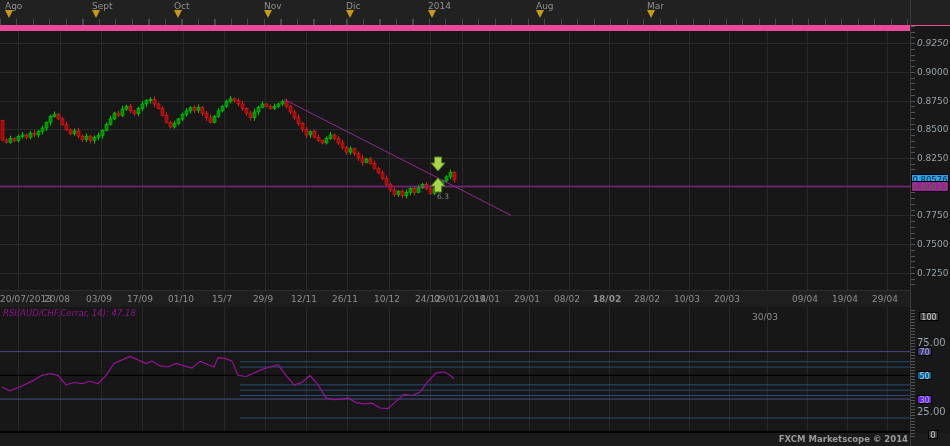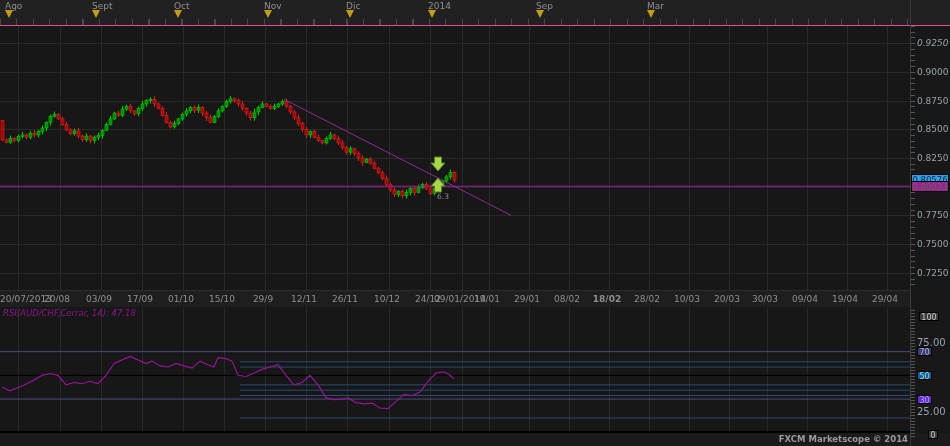--- a/index.html
+++ b/index.html
@@ -1,20 +1,20 @@
 <!DOCTYPE html>
 <html><head>
 <meta charset="utf-8">
 <style>
   html,body{margin:0;padding:0;background:#101010;}
   #app{position:relative;width:950px;height:446px;background:#171717;overflow:hidden;
        font-family:"DejaVu Sans","Liberation Sans",sans-serif;-webkit-font-smoothing:none;}
   .abs{position:absolute;}
   
-  #topbar{left:0;top:0;width:950px;height:25px;background:#212121;border-bottom:1px solid #ec4899;}
+  #topbar{left:0;top:0;width:950px;height:25px;background:#212121;border-bottom:6px solid #ec4899;}
   #topticks{left:0;top:19px;width:911px;height:6px;
     background:repeating-linear-gradient(90deg,#4a4a4a 0,#4a4a4a 1px,transparent 1px,transparent 16.5px);}
   .month-label{top:1px;font-size:9px;color:#8f8f8f;white-space:nowrap;}
   .month-tri{top:10px;width:0;height:0;border-left:4px solid transparent;border-right:4px solid transparent;
     border-top:8px solid #c79b16;}
   
   #main-plot-bg{left:0;top:26px;width:910px;height:264px;background:#171717;}
   #date-band{left:0;top:290px;width:950px;height:17px;background:#1e1e1e;border-top:1px solid #2e2e2e;border-bottom:1px solid #2e2e2e;}
   #rsi-bg{left:0;top:307px;width:910px;height:124px;background:#171717;}
   #rsi-bottom-line{left:0;top:431px;width:910px;height:2px;background:#000;}
@@ -366,21 +366,21 @@
         <div class="abs month-label" style="left: 92px;">Sept</div>
         <div class="abs month-tri" style="left: 92px;"></div>
         <div class="abs month-label" style="left: 174px;">Oct</div>
         <div class="abs month-tri" style="left: 174px;"></div>
         <div class="abs month-label" style="left: 264px;">Nov</div>
         <div class="abs month-tri" style="left: 264px;"></div>
         <div class="abs month-label" style="left: 346px;">Dic</div>
         <div class="abs month-tri" style="left: 346px;"></div>
         <div class="abs month-label" style="left: 428px;">2014</div>
         <div class="abs month-tri" style="left: 428px;"></div>
-        <div class="abs month-label" style="left: 536px;">Sep</div>
+        <div class="abs month-label" style="left: 536px;">Aug</div>
         <div class="abs month-tri" style="left: 536px;"></div>
         <div class="abs month-label" style="left: 647px;">Mar</div>
         <div class="abs month-tri" style="left: 647px;"></div>
       </div>
     <div class="abs" id="topticks"></div>
   </div>
 
   <div class="abs" id="rsi-bottom-line"></div>
   <div class="abs" id="footer-band"></div>
   <div class="abs" id="axis-sep"></div>
@@ -399,35 +399,35 @@
       <div class="abs price-lbl" style="top: 267.7px;">0.7250</div>
       <div class="abs axis-box" style="top: 174.488px; background: rgb(47, 159, 232); color: rgb(5, 44, 69);">0.80576</div>
       <div class="abs axis-box" style="top: 180.721px; background: rgb(162, 27, 162); color: rgb(79, 122, 42);">0.80033</div>
     </div>
   <div class="abs" id="date-labels" style="left:0;top:0;">
       <div class="abs date-lbl left-align" style="left: 0px;">20/07/2013</div>
       <div class="abs date-lbl" style="left: 54px; padding-left: 6px;">20/08</div>
       <div class="abs date-lbl" style="left: 99px;">03/09</div>
       <div class="abs date-lbl" style="left: 140px;">17/09</div>
       <div class="abs date-lbl" style="left: 181px;">01/10</div>
-      <div class="abs date-lbl" style="left: 222px;">15/10</div>
+      <div class="abs date-lbl" style="left: 222px;">15/7</div>
       <div class="abs date-lbl" style="left: 263px;">29/9</div>
       <div class="abs date-lbl" style="left: 304px;">12/11</div>
       <div class="abs date-lbl" style="left: 345px;">26/11</div>
       <div class="abs date-lbl" style="left: 387px;">10/12</div>
       <div class="abs date-lbl" style="left: 428px;">24/12</div>
       <div class="abs date-lbl" style="left: 460px;">09/01/2014</div>
       <div class="abs date-lbl" style="left: 487px;">19/01</div>
       <div class="abs date-lbl" style="left: 527px;">29/01</div>
       <div class="abs date-lbl" style="left: 567px;">08/02</div>
       <div class="abs date-lbl" style="left: 607px; font-weight: bold;">18/02</div>
       <div class="abs date-lbl" style="left: 647px;">28/02</div>
       <div class="abs date-lbl" style="left: 687px;">10/03</div>
       <div class="abs date-lbl" style="left: 727px;">20/03</div>
-      <div class="abs date-lbl" style="left: 765px;">30/03</div>
+      <div class="abs date-lbl" style="left: 765px; margin-top: 18px;">30/03</div>
       <div class="abs date-lbl" style="left: 805px;">09/04</div>
       <div class="abs date-lbl" style="left: 845px;">19/04</div>
       <div class="abs date-lbl" style="left: 885px;">29/04</div>
     </div>
   <div class="abs" id="rsi-axis-labels" style="left:0;top:0;">
       <div class="abs rsi-plain" style="top: 336.7px;">75.00</div>
       <div class="abs rsi-plain" style="top: 406px;">25.00</div>
       <div class="abs rsi-box" style="top: 311.55px; left: 919px; width: 20px; background: rgb(61, 61, 61); color: rgb(200, 200, 200);">100</div>
       <div class="abs rsi-box" style="top: 347.13px; background: rgb(61, 61, 116); color: rgb(169, 169, 226);">70</div>
       <div class="abs rsi-box" style="top: 370.85px; background: #0369a1; color: rgb(200, 200, 200);">50</div>

